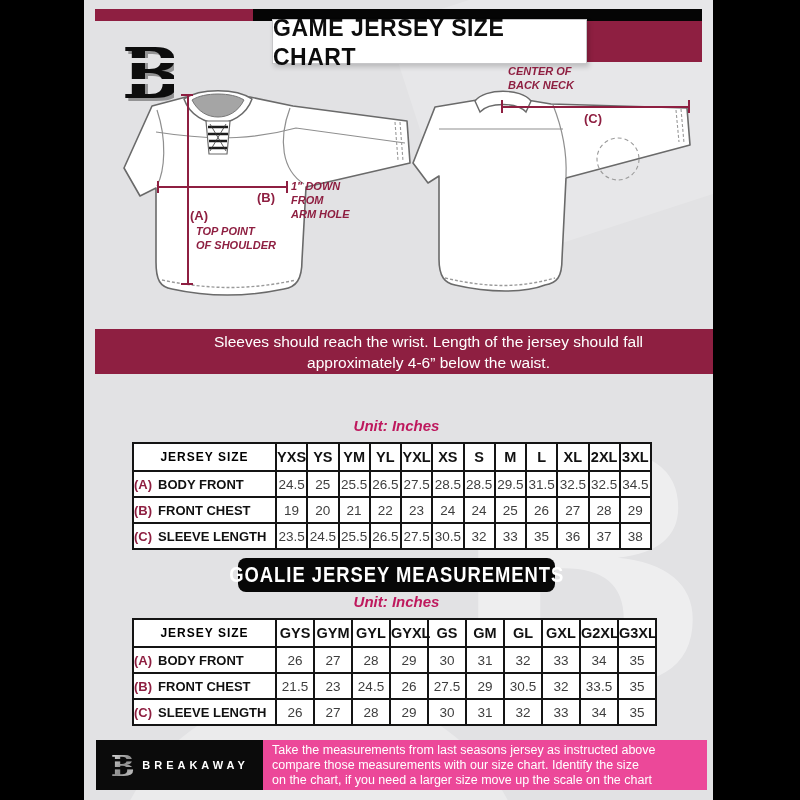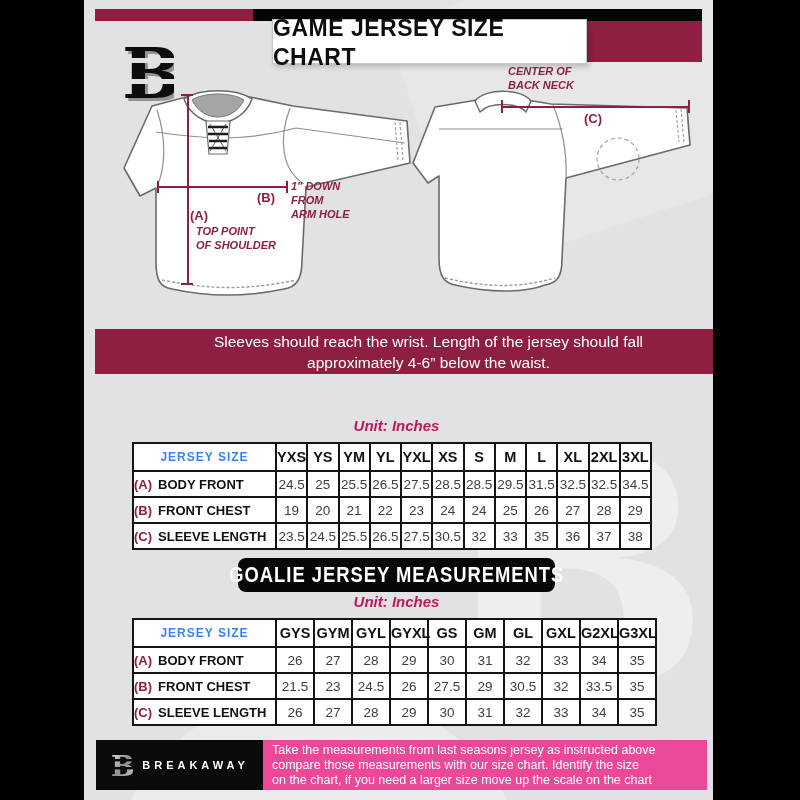--- a/index.html
+++ b/index.html
@@ -47,21 +47,21 @@
   .unit-line{left:154px;width:317px;text-align:center;font-size:15px;font-style:italic;font-weight:bold;color:#be185d;}
 
   
   .size-table-wrap{position:absolute;}
   .player-table{left:48px;top:442px;width:520px;}
   .goalie-table{left:48px;top:618px;width:525px;}
   table.size-table{width:100%;border-collapse:collapse;table-layout:fixed;background:#fff;}
   table.size-table th,table.size-table td{border:2px solid #141414;padding:0;}
   table.size-table thead tr{height:28px;}
   table.size-table tbody tr{height:26px;}
-  th.corner{font-size:12px;font-weight:bold;letter-spacing:1px;color:#3b82f6;}
+  th.corner{font-size:12px;font-weight:bold;letter-spacing:1px;color:#000000;}
   th.size-h{font-size:14.5px;font-weight:800;color:#111;text-align:center;border-radius:7px;}
   th.row-label{text-align:left;padding-left:10px;font-size:13px;color:#111;white-space:nowrap;}
   th.row-label .key{color:#8E1F41;font-weight:800;margin-right:6px;}
   td.val{font-size:13.5px;font-weight:500;color:#3E3E3E;text-align:center;}
 
   
   .footer-black{left:12px;top:740px;width:167px;height:50px;background:#0b0b0b;
                 display:flex;align-items:center;justify-content:center;gap:8px;}
   .footer-brand{color:#fff;font-weight:bold;font-size:11px;letter-spacing:4px;}
   .footer-maroon{left:179px;top:740px;width:444px;height:50px;background:#ec4899;color:#fff;

